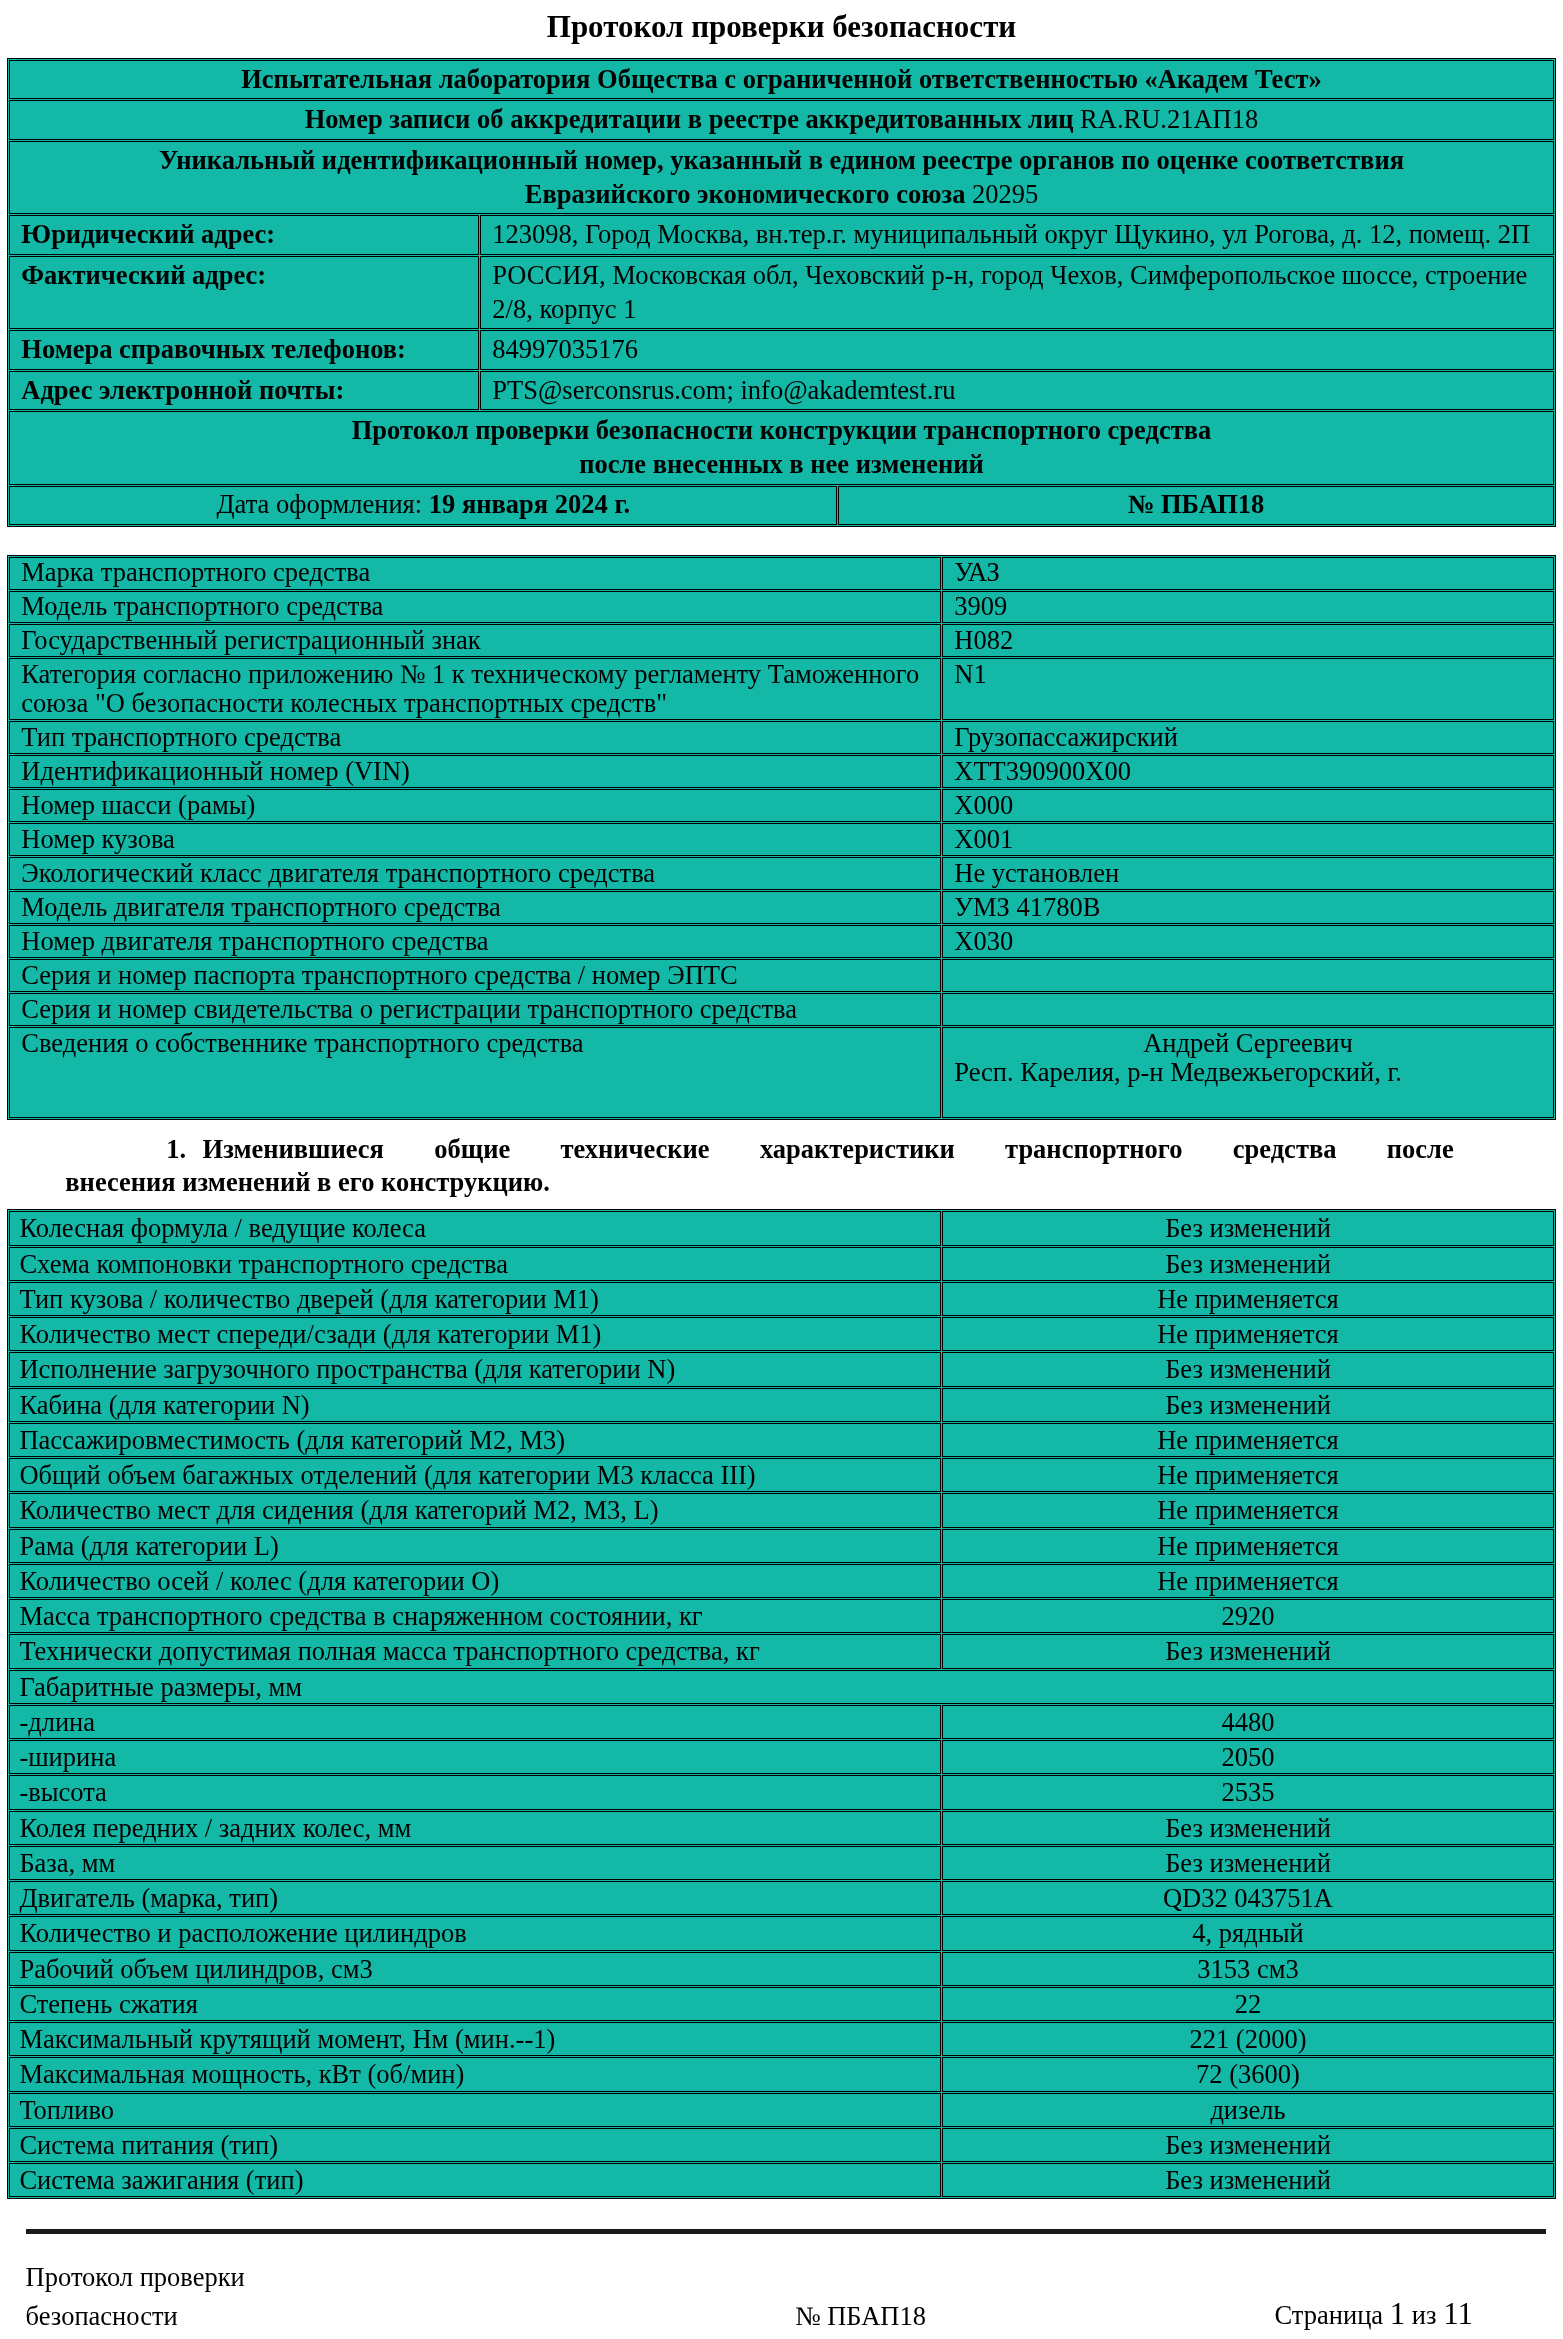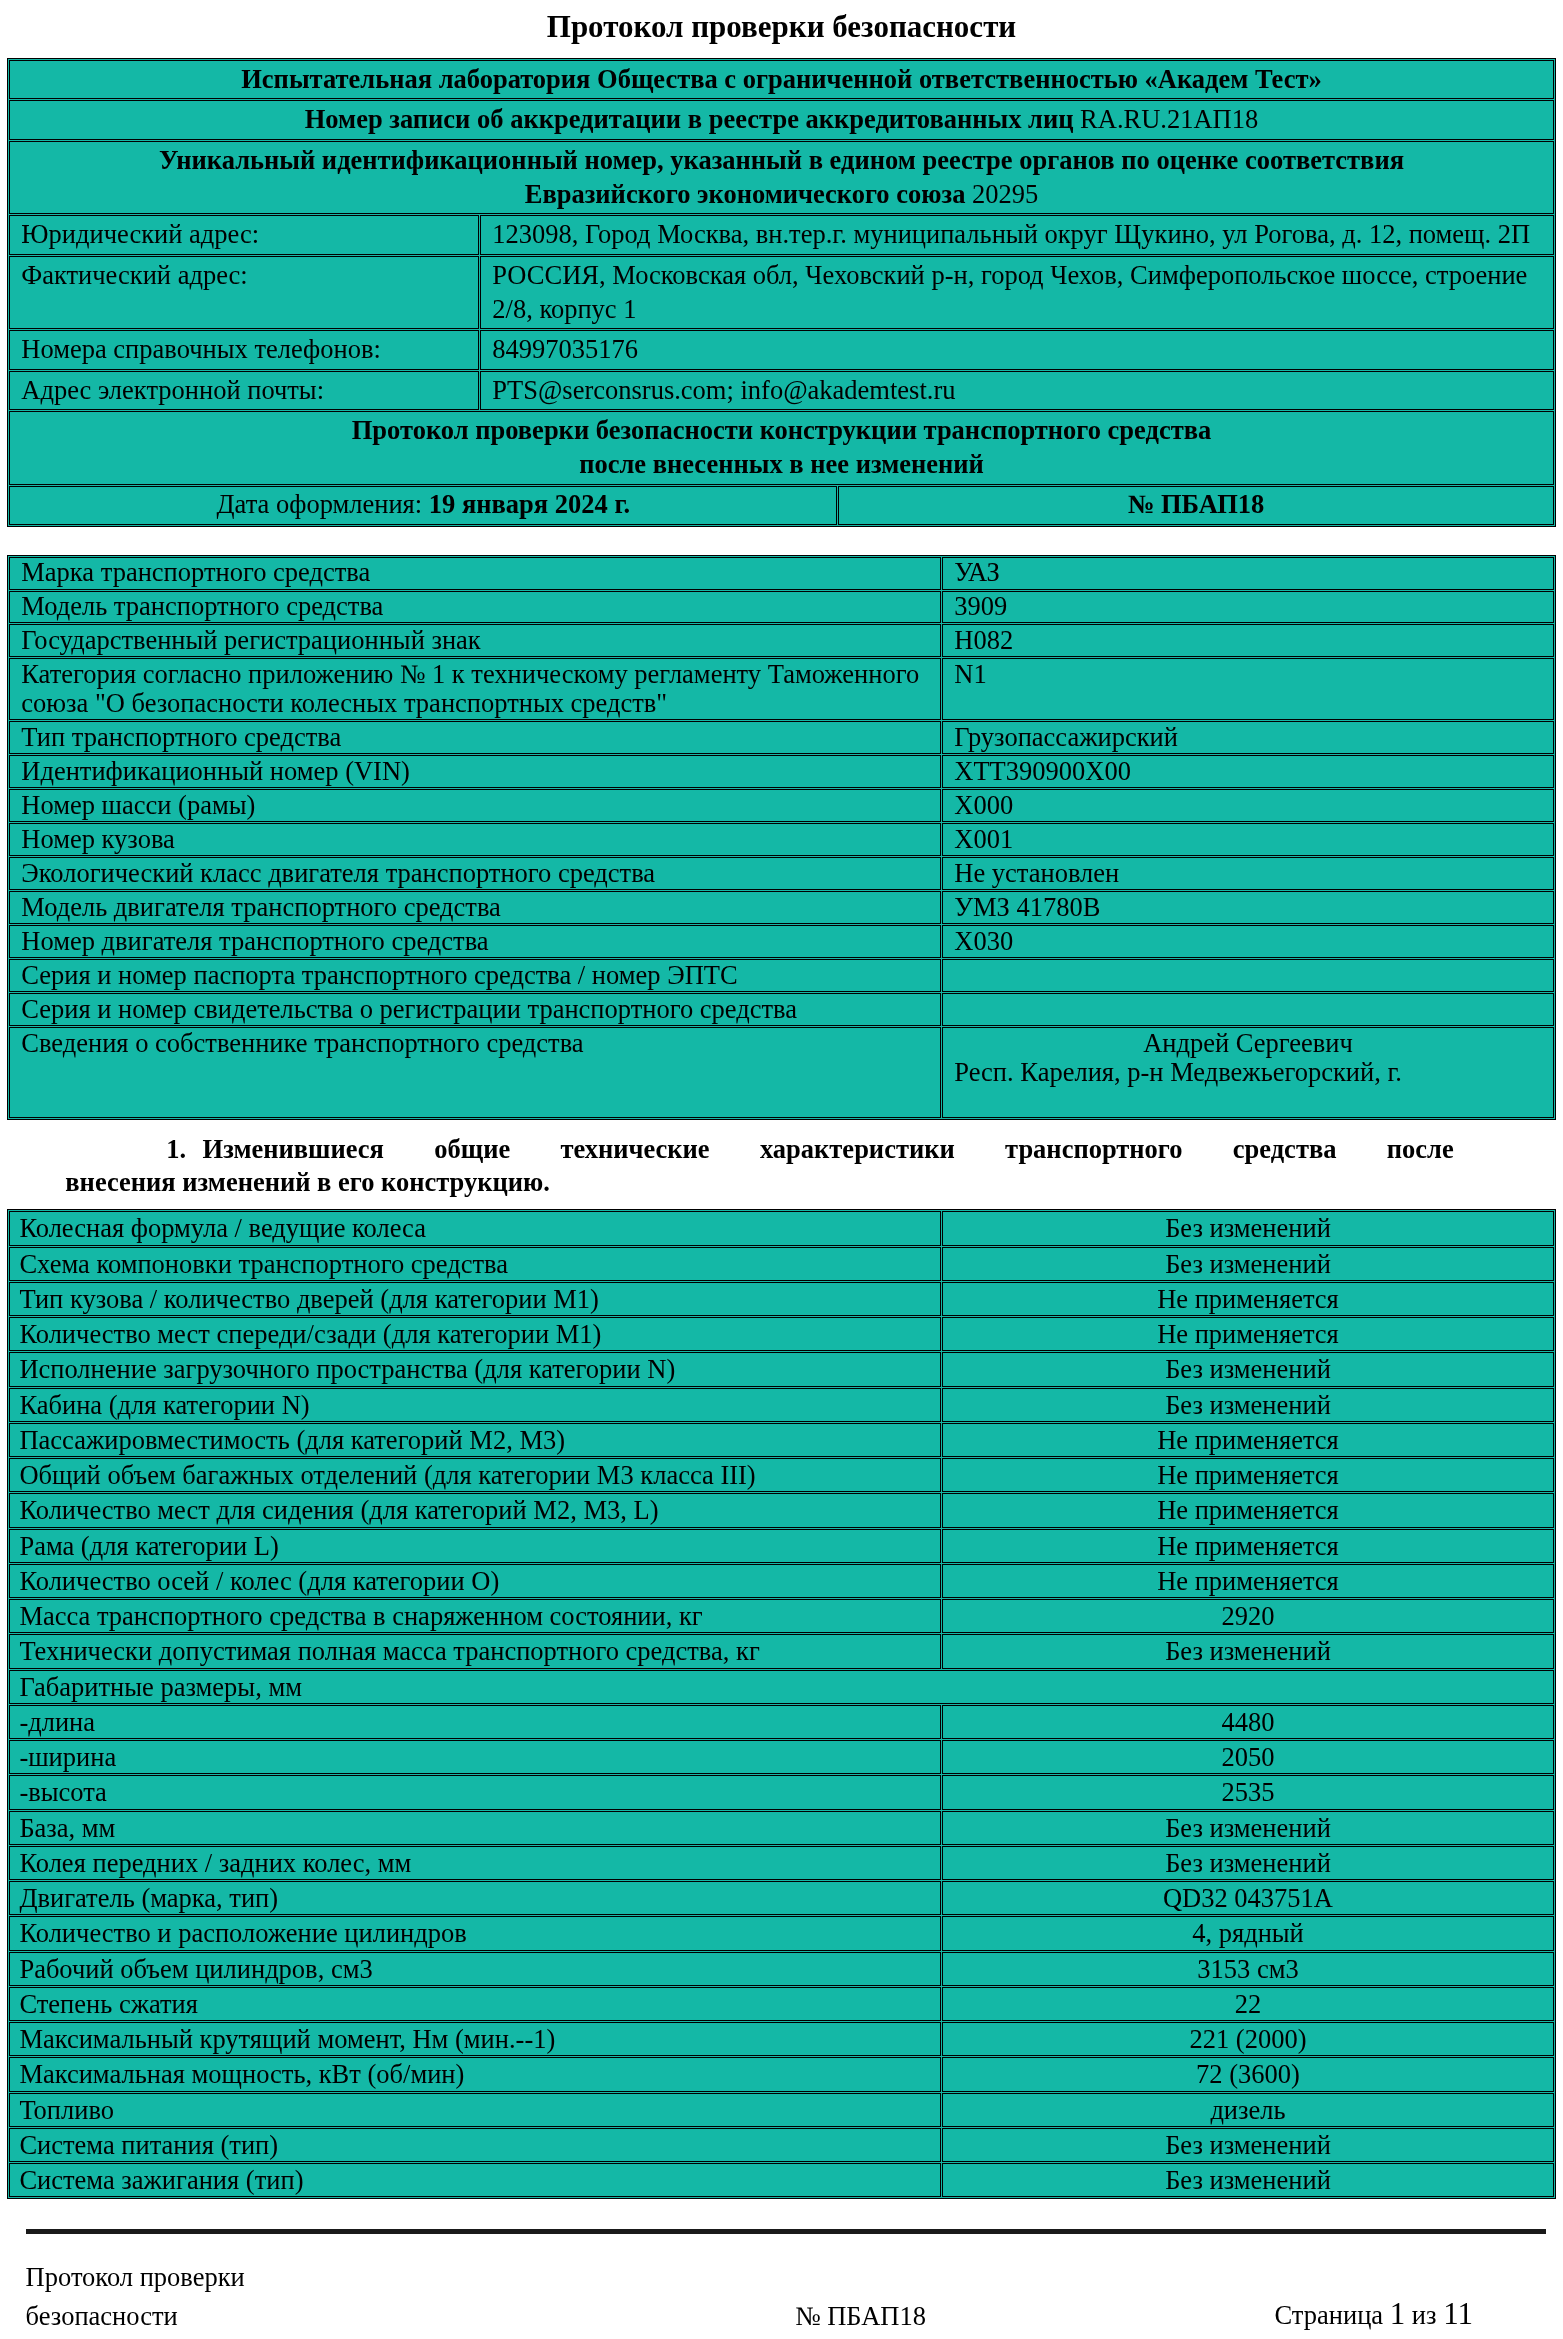--- a/index.html
+++ b/index.html
@@ -34,21 +34,21 @@
   }
   td {
     border: 0.9px solid #000;
     vertical-align: top;
     overflow: hidden;
   }
 
   
   .t1 td { padding: 1.8px 11px; line-height: 1.28; }
   .t1 .c { text-align: center; }
-  .t1 .lbl { font-weight: normal; }
+  .t1 .lbl { font-weight: bold; }
   .t1 .bold { font-weight: bold; }
 
   
   .t2 { margin-top: 27.4px; }
   .t2 td { padding: 0.9px 11px; line-height: 1.1; }
   .t2 .lbl { font-weight: normal; }
   .t2 .owner-cell { min-height: 88px; }
   .t2 .owner-name { text-align: center; }
   .t2 .owner-addr { text-align: left; }
   .t2 .owner-spacer { height: 29px; }
@@ -292,25 +292,25 @@
     </tr>
     <tr>
       <td>-ширина</td>
       <td class="val">2050</td>
     </tr>
     <tr>
       <td>-высота</td>
       <td class="val">2535</td>
     </tr>
     <tr>
+      <td>Колея передних / задних колес, мм</td>
+      <td class="val">Без изменений</td>
+    </tr>
+    <tr>
       <td>База, мм</td>
-      <td class="val">Без изменений</td>
-    </tr>
-    <tr>
-      <td>Колея передних / задних колес, мм</td>
       <td class="val">Без изменений</td>
     </tr>
     <tr>
       <td>Двигатель (марка, тип)</td>
       <td class="val">QD32 043751A</td>
     </tr>
     <tr>
       <td>Количество и расположение цилиндров</td>
       <td class="val">4, рядный</td>
     </tr>

